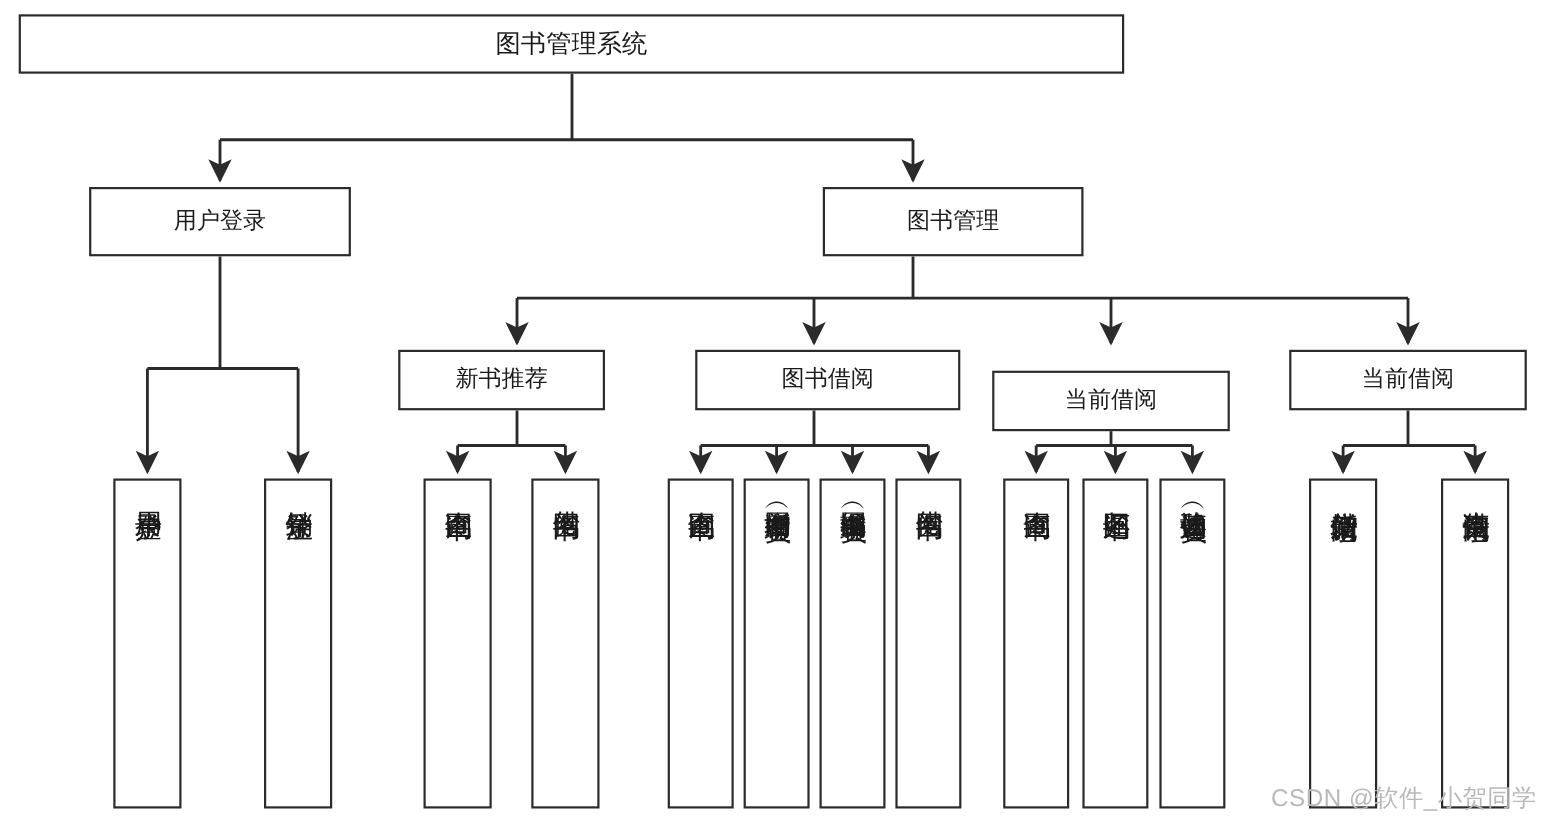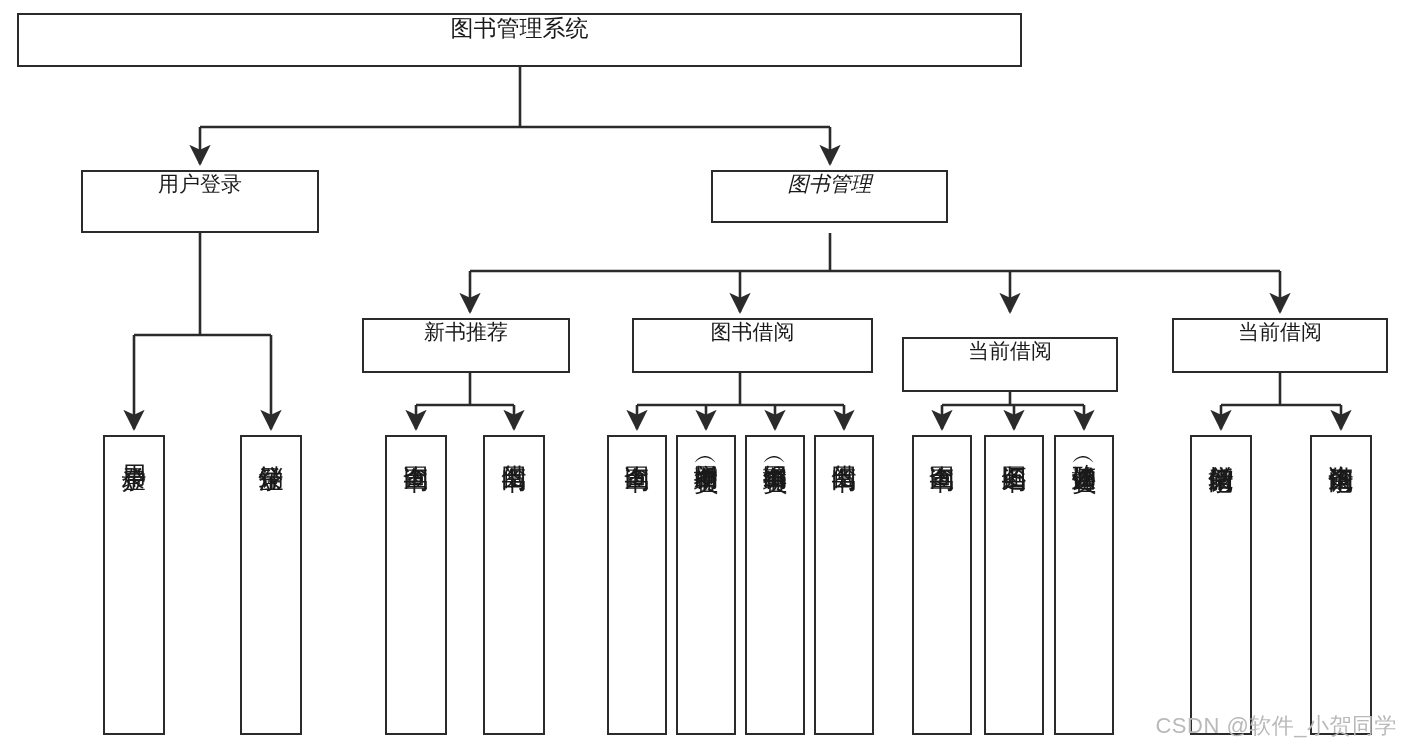--- a/index.html
+++ b/index.html
@@ -24,20 +24,21 @@
     top: 0;
     width: 1405px;
     height: 747px;
   }
   .node {
     position: absolute;
     box-sizing: border-box;
     border: 2px solid #2b2b2b;
     background: #ffffff;
     display: flex;
+    align-items: center;
     justify-content: center;
     color: #1a1a1a;
   }
   .node .label {
     display: block;
     text-align: center;
     line-height: 1.18;
     white-space: nowrap;
   }
   .node-root .label { font-size: 23px; }
@@ -127,25 +128,25 @@
     </g>
   </svg>
 
   <div class="node node-root" style="left:17px; top:13px; width:1005px; height:54px;">
     <span class="label">图书管理系统</span>
   </div>
 
   <div class="node node-l2" style="left:81px; top:170px; width:238px; height:63px;">
     <span class="label">用户登录</span>
   </div>
-  <div class="node node-l2" style="left:711px; top:170px; width:237px; height:53px;font-style:italic;">
+  <div class="node node-l2" style="left:748px; top:170px; width:237px; height:63px;">
     <span class="label">图书管理</span>
   </div>
 
-  <div class="node node-l3" style="left:362px; top:318px; width:208px; height:55px;">
+  <div class="node node-l3" style="left:362px; top:318px; width:188px; height:55px;">
     <span class="label">新书推荐</span>
   </div>
   <div class="node node-l3" style="left:632px; top:318px; width:241px; height:55px;">
     <span class="label">图书借阅</span>
   </div>
   <div class="node node-l3" style="left:902px; top:337px; width:216px; height:55px;">
     <span class="label">当前借阅</span>
   </div>
   <div class="node node-l3" style="left:1172px; top:318px; width:216px; height:55px;">
     <span class="label">当前借阅</span>

